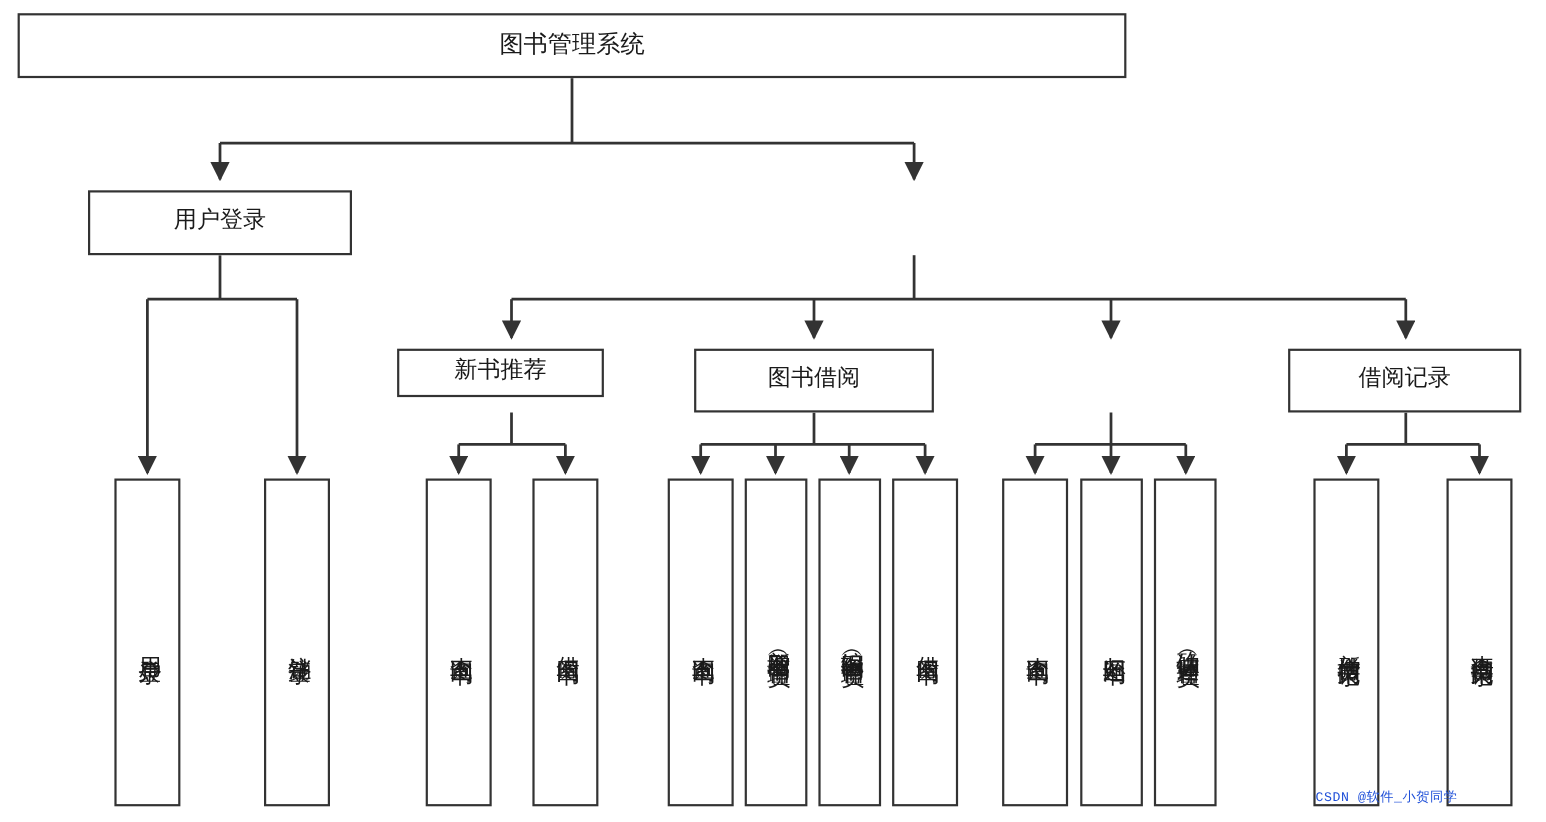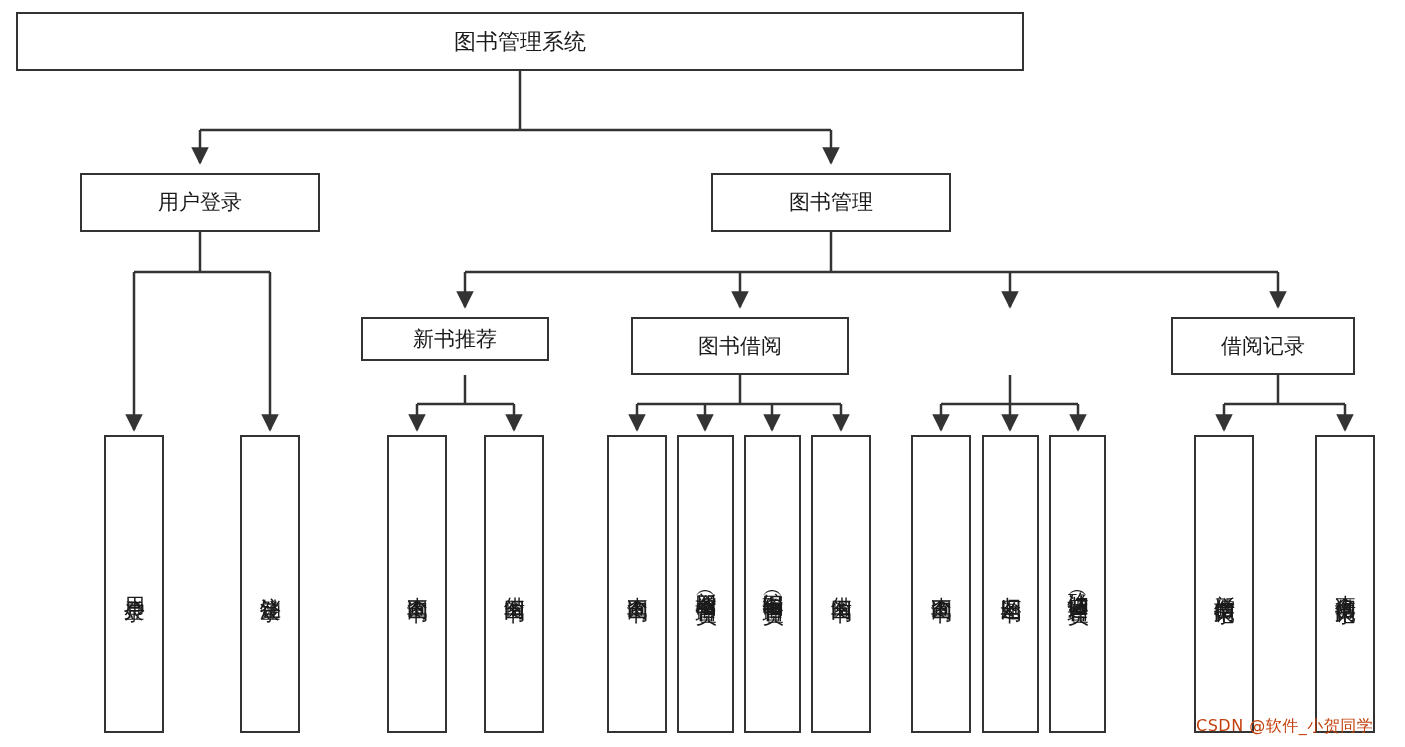--- a/index.html
+++ b/index.html
@@ -10,20 +10,21 @@
   }
   body {
     font-family: "DejaVu Sans", "Liberation Sans", sans-serif;
   }
   #canvas {
     position: relative;
     width: 1405px;
     height: 747px;
     background: #ffffff;
     overflow: hidden;
+    font-family: Liberation Mono, monospace;
   }
   #edges {
     position: absolute;
     left: 0;
     top: 0;
     width: 1405px;
     height: 747px;
     pointer-events: none;
   }
   .node {
@@ -54,22 +55,22 @@
   }
   .node.vert .label {
     writing-mode: vertical-rl;
     text-orientation: upright;
     font-size: 21px;
     letter-spacing: 2px;
     line-height: 1;
   }
   .watermark {
     position: absolute;
-    color: #c2410c;
-    font-size: 16px;
+    color: #1d4ed8;
+    font-size: 12px;
     white-space: nowrap;
     letter-spacing: 0.5px;
   }
 </style>
 </head>
 <body>
 
 <div id="canvas">
 
   <svg id="edges" viewBox="0 0 1405 747" width="1405" height="747" xmlns="http://www.w3.org/2000/svg">
@@ -122,31 +123,28 @@
     </g>
   </svg>
 
   <div class="node root horiz" style="left:16px; top:12px; width:1008px; height:59px;">
     <span class="label">图书管理系统</span>
   </div>
 
   <div class="node horiz" style="left:80px; top:173px; width:240px; height:59px;">
     <span class="label">用户登录</span>
   </div>
-  <div class="node horiz" style="left:711px; top:173px; width:240px; height:59px;">
-    <span class="label">图书管理</span>
-  </div>
 
   <div class="node horiz" style="left:361px; top:317px; width:188px; height:44px;">
     <span class="label">新书推荐</span>
   </div>
   <div class="node horiz" style="left:631px; top:317px; width:218px; height:58px;">
     <span class="label">图书借阅</span>
   </div>
-  <div class="node horiz" style="left:1171px; top:317px; width:184px; height:58px;">
+  <div class="node horiz" style="left:1171px; top:317px; width:212px; height:58px;">
     <span class="label">借阅记录</span>
   </div>
 
   <div class="node vert" style="left:104px; top:435px; width:60px; height:298px;">
     <span class="label">用户登录</span>
   </div>
   <div class="node vert" style="left:240px; top:435px; width:60px; height:298px;">
     <span class="label">注销登录</span>
   </div>
 

